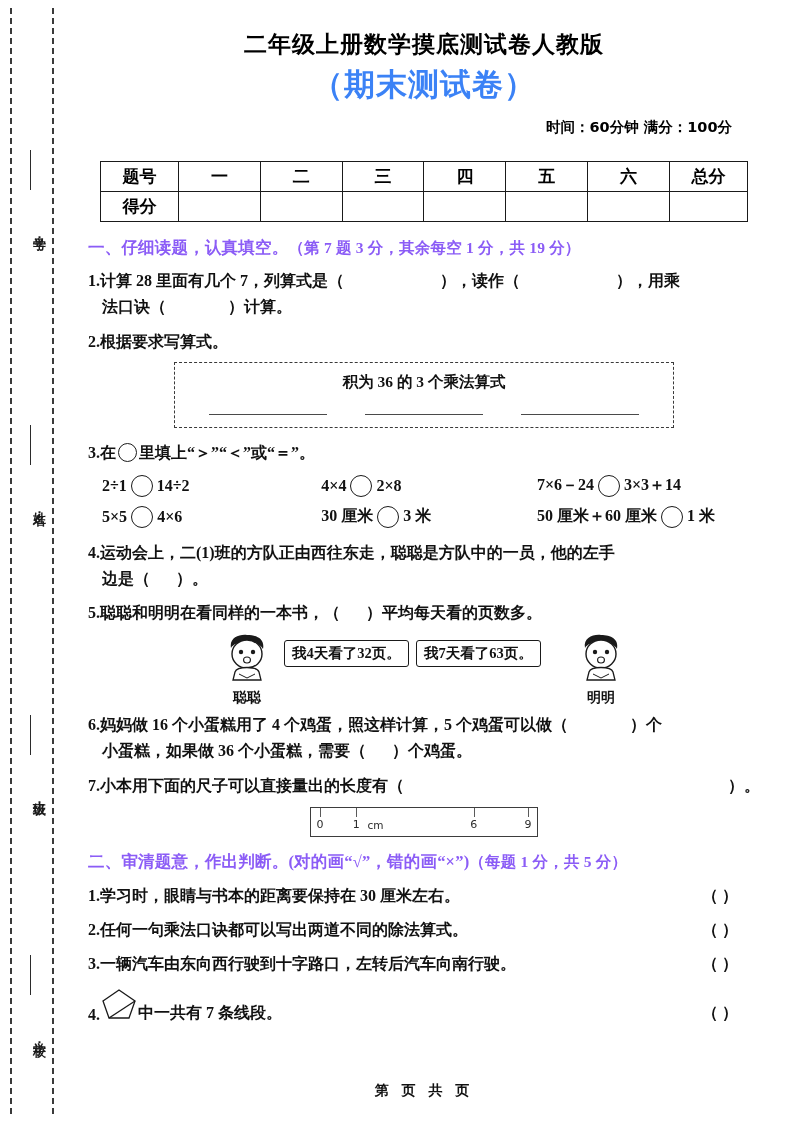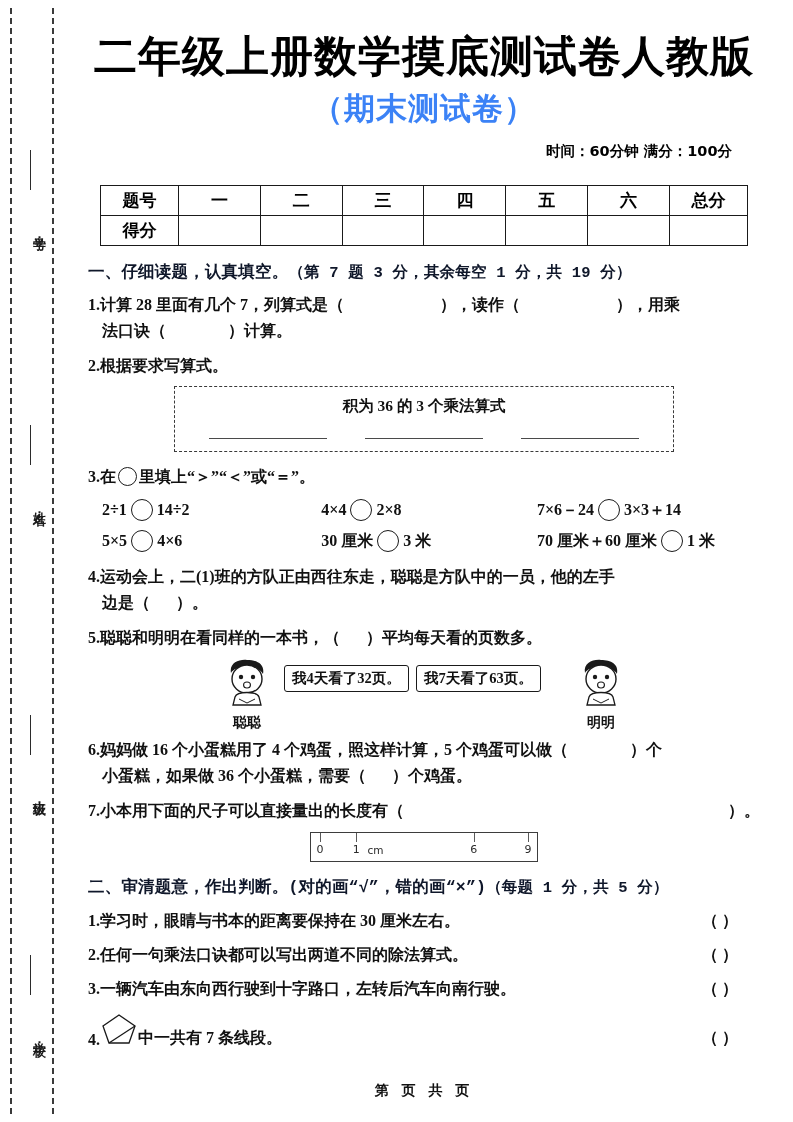--- a/index.html
+++ b/index.html
@@ -58,21 +58,21 @@
     width: 724px; height: 1122px;
     padding: 0 26px;
   }
 
   
   #title-main {
     margin-top: 30px;
     text-align: center;
     font-family: "DejaVu Sans", "Liberation Sans", sans-serif;
     font-weight: 700;
-    font-size: 43px;
+    font-size: 23px;
     letter-spacing: 1px;
     line-height: 1.22;
     color: #000;
   }
   #title-sub {
     text-align: center;
     font-family: "DejaVu Sans", "Liberation Sans", sans-serif;
     font-weight: 700;
     font-size: 31px;
     letter-spacing: 1px;
@@ -105,23 +105,23 @@
     font-family: "DejaVu Sans", "Liberation Sans", sans-serif;
     color: #000;
   }
   #score-table td.label-cell { width: 78px; }
   #score-table td.total-cell { width: 78px; }
 
   
   .section-head {
     font-weight: 700;
     font-size: 16.5px;
-    font-family: Liberation Mono, monospace;
+    font-family: Liberation Serif, serif;
     margin-top: 15px;
-    color: #0f172a;
+    color: #8b5cf6;
     letter-spacing: 0.2px;
   }
   .section-head .pts {
     font-weight: 700;
     font-size: 15.5px;
   }
 
   
   .q {
     font-size: 16px;
@@ -402,21 +402,21 @@
       <span>5×5</span>
         <span class="circ"></span>
         <span>4×6</span>
     </div>
     <div class="cmp-cell cmp-c2">
       <span>30 厘米</span>
         <span class="circ"></span>
         <span>3 米</span>
     </div>
     <div class="cmp-cell cmp-c3">
-      <span>70 厘米＋60 厘米</span>
+      <span>50 厘米＋60 厘米</span>
         <span class="circ"></span>
         <span>1 米</span>
     </div>
   </div>
 
   <div class="q" style="margin-top:12px;">
     <span>4.运动会上，二(1)班的方队正由西往东走，聪聪是方队中的一员，他的左手</span><br>
     <span class="indent"></span><span>边是（</span><span class="blank-sm"></span><span>）。</span>
   </div>
 

